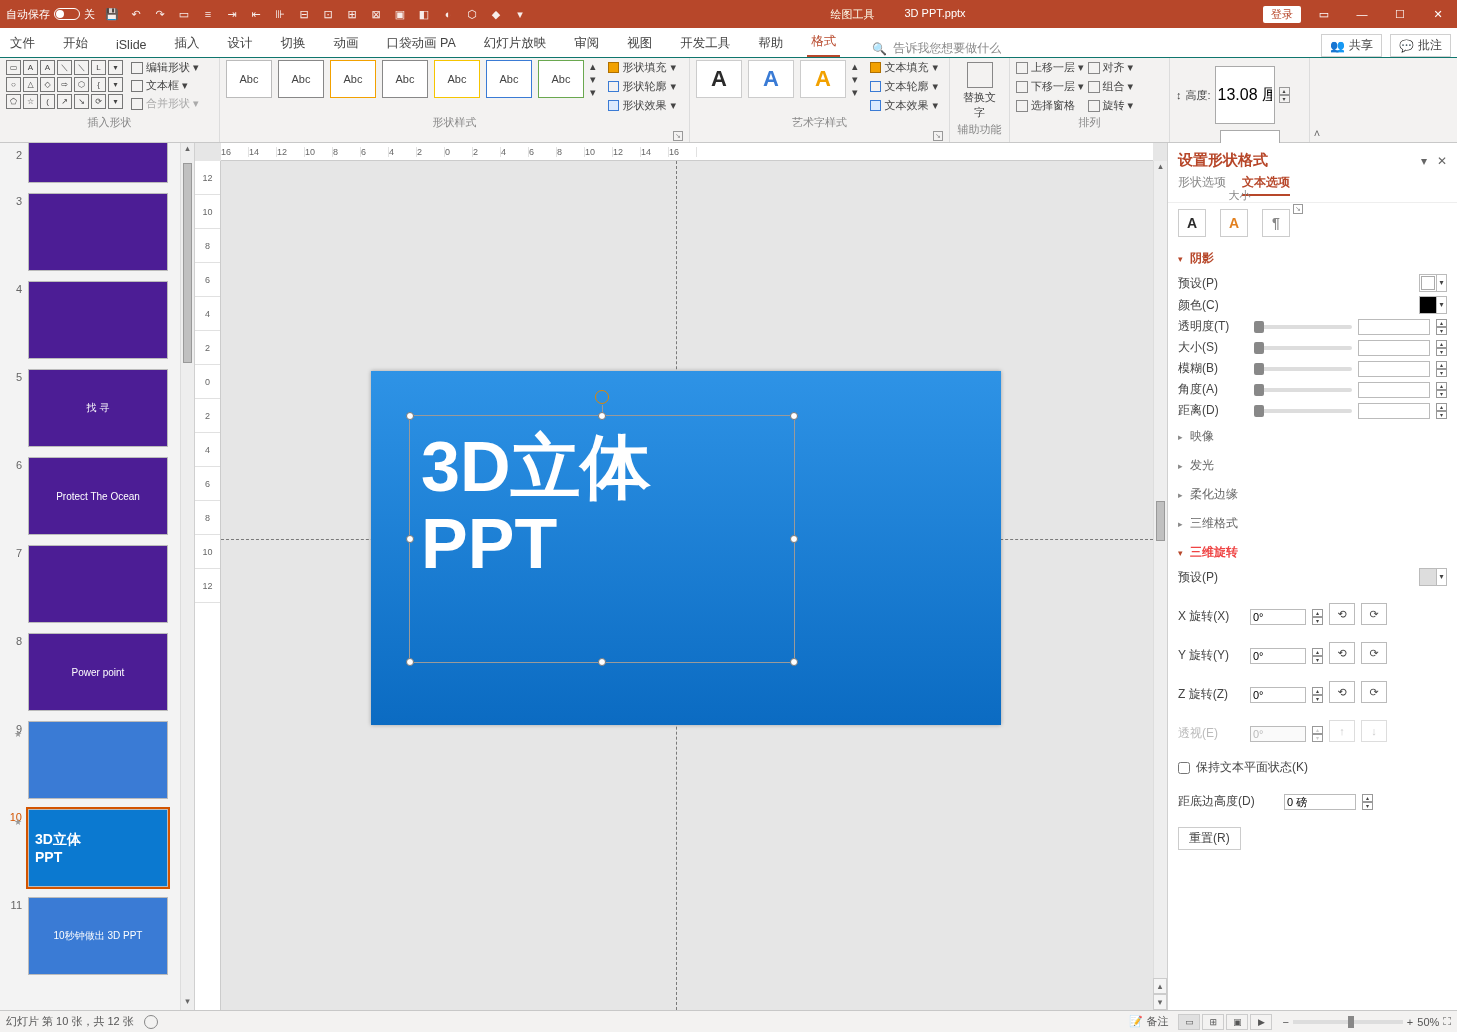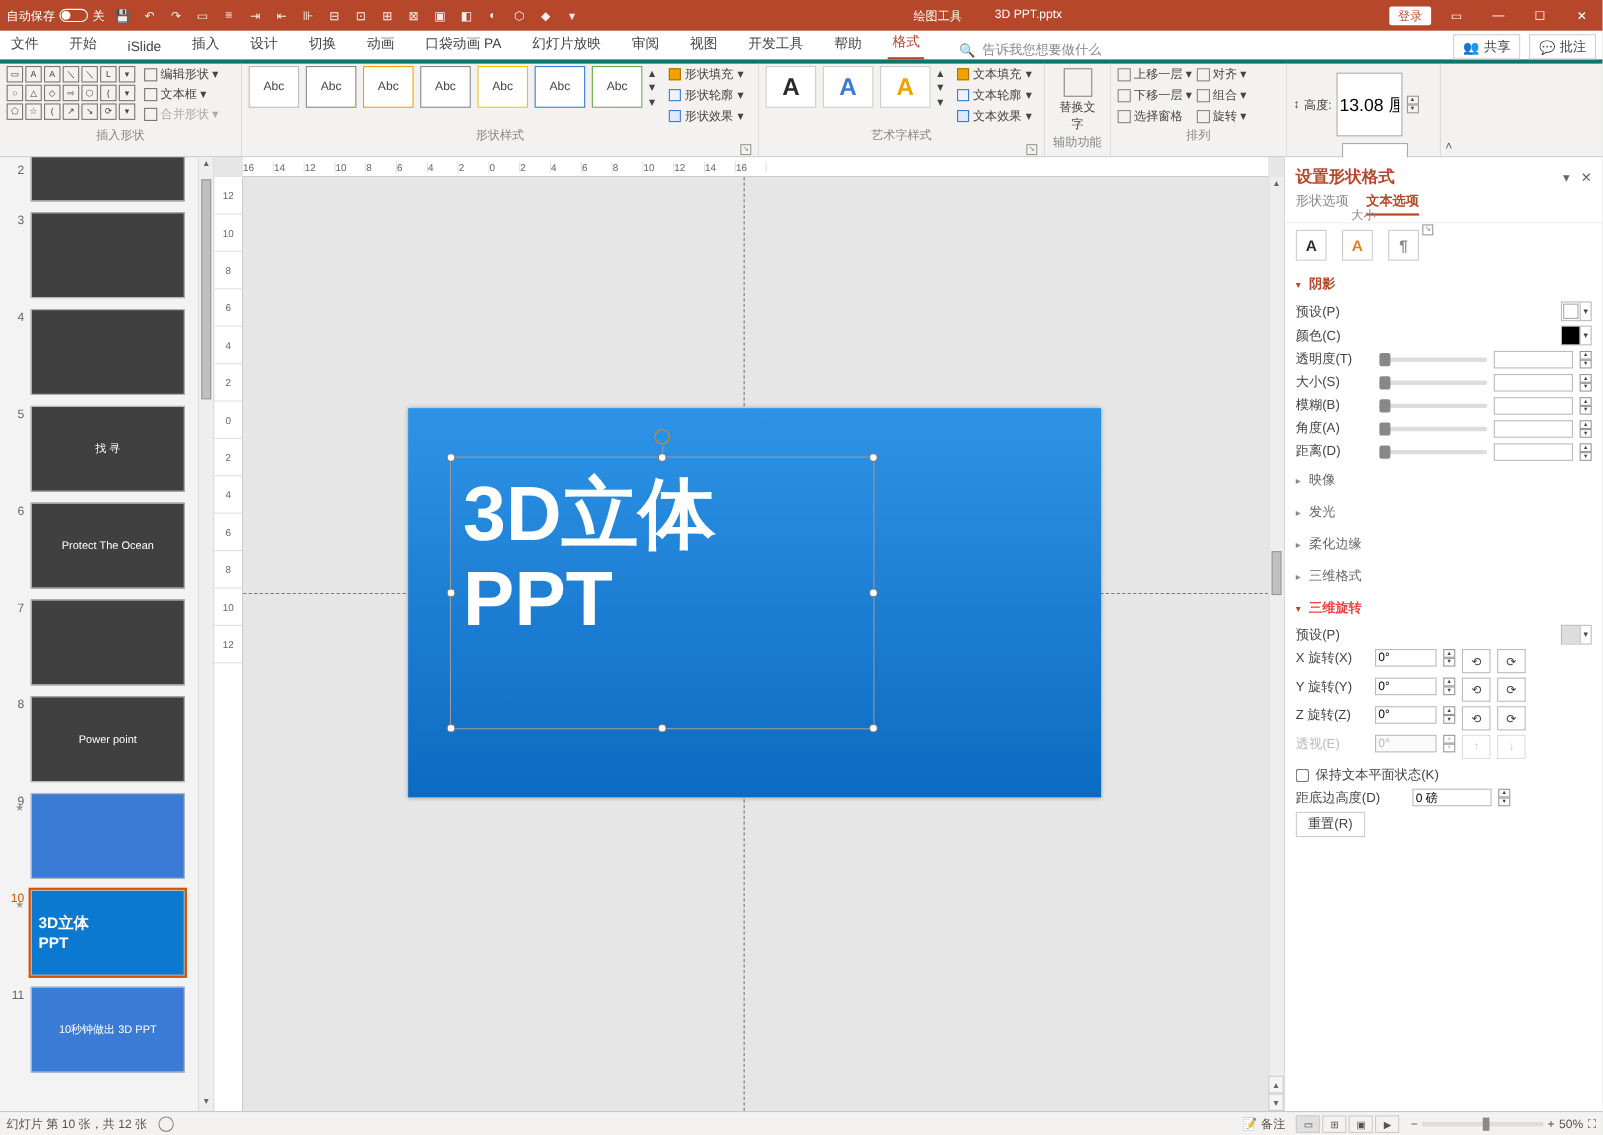--- a/index.html
+++ b/index.html
@@ -12,21 +12,21 @@
 .autosave { display:flex; align-items:center; gap:4px; font-size:11px; }
 .autosave .toggle { width:26px; height:12px; border:1px solid #fff; border-radius:6px; position:relative; }
 .autosave .toggle::after{content:"";position:absolute;left:1px;top:1px;width:8px;height:8px;border-radius:50%;background:#fff;}
 .titlebar .center { flex:1; display:flex; justify-content:center; gap:30px; }
 .titlebar .center .tool-label{ color:#ffe; }
 .titlebar .right { display:flex; align-items:center; gap:8px; padding-right:4px;}
 .titlebar .signin { background:#fff; color:#b7472a; padding:1px 8px; font-size:11px; border-radius:2px;}
 .winbtn { width:30px; height:20px; display:flex; align-items:center; justify-content:center; }
 
 
-.tabs { height:30px; background:#fff; border-bottom:4px solid #0f766e; display:flex; align-items:flex-end; padding:0 6px; gap:20px; font-size:12.5px; color:#444;}
+.tabs { height:30px; background:#fff; border-bottom:1px solid #0f766e; display:flex; align-items:flex-end; padding:0 6px; gap:20px; font-size:12.5px; color:#444;}
 .tab { padding:4px 4px 5px; cursor:pointer; }
 .tab.active { color:#b7472a; border-bottom:2px solid #b7472a; }
 .tabs .tell { flex:1; display:flex; align-items:center; gap:6px; color:#888; font-size:12px; padding-left:12px;}
 .tabs .actions { display:flex; gap:8px; }
 .tabs .actions .btn { border:1px solid #d0d0d0; padding:2px 8px; font-size:12px; color:#444; display:flex; align-items:center; gap:4px;}
 
 
 .ribbon { height:85px; background:#f3f2f1; border-bottom:1px solid #c8c8c8; display:flex; font-size:11px; color:#444;}
 .group { border-right:1px solid #dcdcdc; padding:2px 6px 0; display:flex; flex-direction:column; }
 .group-body { flex:1; display:flex; align-items:flex-start; gap:4px;}
@@ -74,21 +74,21 @@
 
 
 .workspace{display:flex;height:calc(100% - 28px - 30px - 85px - 22px);}
 
 
 .slide-panel{width:195px;background:#f3f3f3;border-right:1px solid #d0d0d0;position:relative;overflow:hidden;}
 .slide-list{position:absolute;inset:0 14px 0 0;overflow:hidden;padding:4px 4px 4px 8px;}
 .slide-item{display:flex;gap:6px;margin-bottom:10px;}
 .slide-item .num{width:14px;text-align:right;font-size:11px;color:#666;padding-top:2px;}
 .slide-item .star{font-size:9px;color:#999;margin-top:-6px;}
-.thumb{width:140px;height:78px;border:1px solid #bbb;background:#404040;display:flex;align-items:center;justify-content:center;font-size:10px;color:#fff;text-align:center;}
+.thumb{width:140px;height:78px;border:1px solid #bbb;background:#4c1d95;display:flex;align-items:center;justify-content:center;font-size:10px;color:#fff;text-align:center;}
 .slide-item.sel .thumb{outline:2px solid #d35400;}
 .slide-item.sel .num{color:#d35400;}
 .thumb.t2{height:44px;margin-top:-8px;} 
 .thumb.blue{background:#0b79d0;font-weight:700;flex-direction:column;align-items:flex-start;padding:6px;font-size:14px;}
 .thumb.blue2{background:#3a7bd5;}
 .sp-sb{position:absolute;right:0;top:0;bottom:0;width:14px;background:#eee;border-left:1px solid #ddd;}
 .sp-sb .track-btn{height:14px;text-align:center;font-size:9px;color:#666;}
 .sp-sb .thumb-bar{position:absolute;left:2px;right:2px;top:20px;height:200px;background:#c0c0c0;border:1px solid #999;}
 
 
@@ -134,21 +134,21 @@
 .sect-h.open .tri{color:#b7472a;}
 .prop{display:flex;align-items:center;gap:6px;margin:4px 0;}
 .prop .plab{width:70px;font-size:12px;}
 .prop .slider{flex:1;height:4px;background:#ddd;border-radius:2px;position:relative;}
 .prop .slider .knob{position:absolute;left:0;top:-4px;width:10px;height:12px;background:#888;border-radius:2px;}
 .prop input[type=text]{width:72px;border:1px solid #bbb;font-size:11px;padding:1px 2px;}
 .spin2{display:flex;flex-direction:column;}
 .spin2 div{width:11px;height:8px;border:1px solid #999;font-size:6px;line-height:6px;text-align:center;}
 .swatch{width:28px;height:18px;border:1px solid #bbb;display:flex;}
 .swatch .col{flex:1;} .swatch .caret{width:10px;border-left:1px solid #bbb;font-size:8px;text-align:center;line-height:16px;}
-.rot-row{display:flex;align-items:flex-start;gap:6px;margin:4px 0;}
+.rot-row{display:flex;align-items:flex-end;gap:6px;margin:17px 0;}
 .rot-row .rlab{width:66px;font-size:12px;}
 .rot-row input{width:56px;border:1px solid #bbb;font-size:11px;padding:1px 2px;}
 .rot-row .disabled{color:#bbb;}
 .ic-btn{width:26px;height:22px;border:1px solid #bbb;display:flex;align-items:center;justify-content:center;font-size:11px;}
 .ic-btn.disabled{color:#ccc;border-color:#ddd;}
 .chk{display:flex;align-items:center;gap:6px;margin:6px 0 4px;}
 .chk input{width:12px;height:12px;}
 .resetb{border:1px solid #ccc;padding:2px 10px;font-size:12px;display:inline-block;}
 
 

